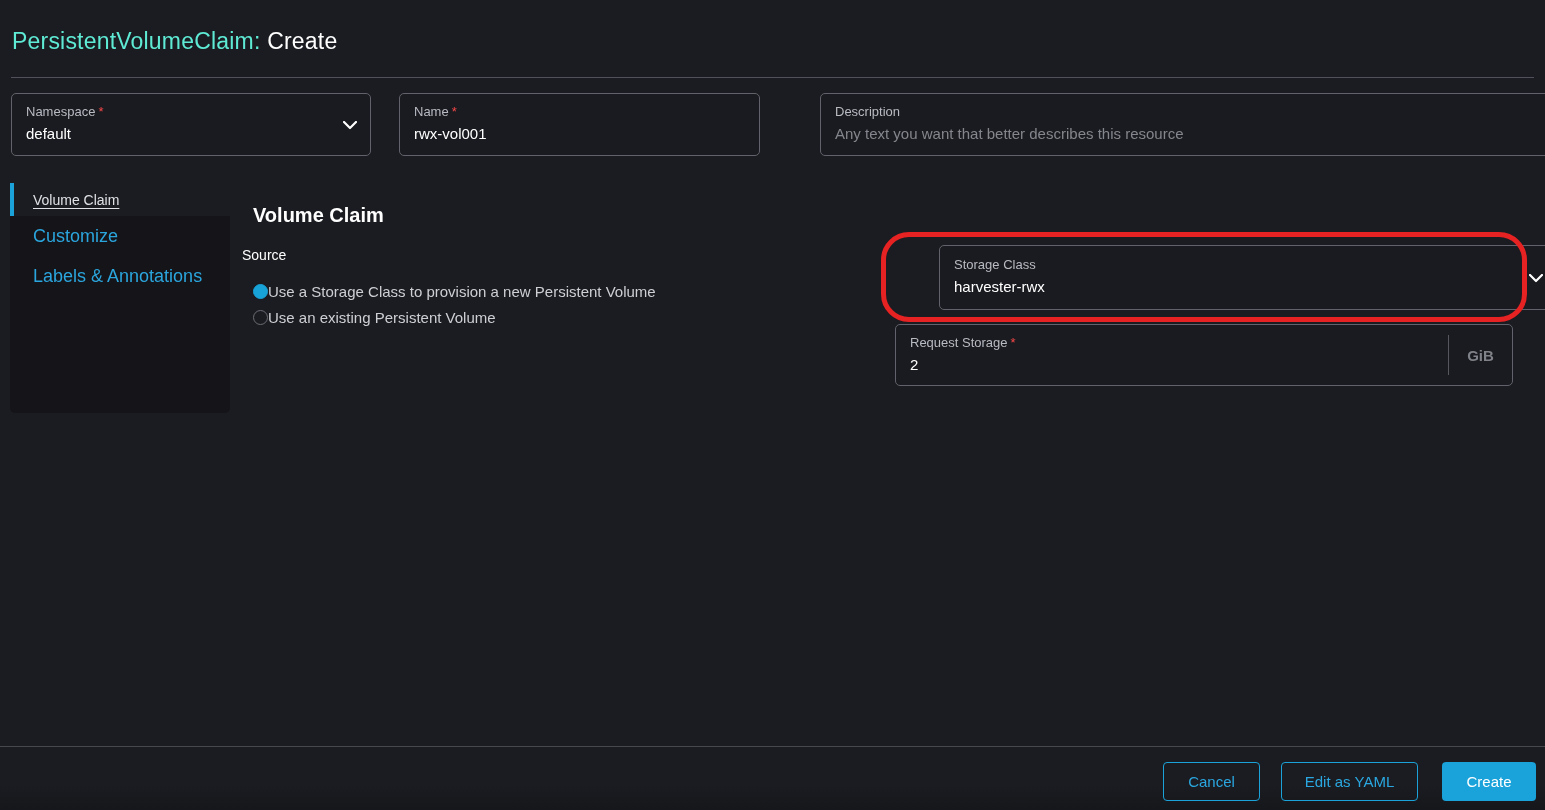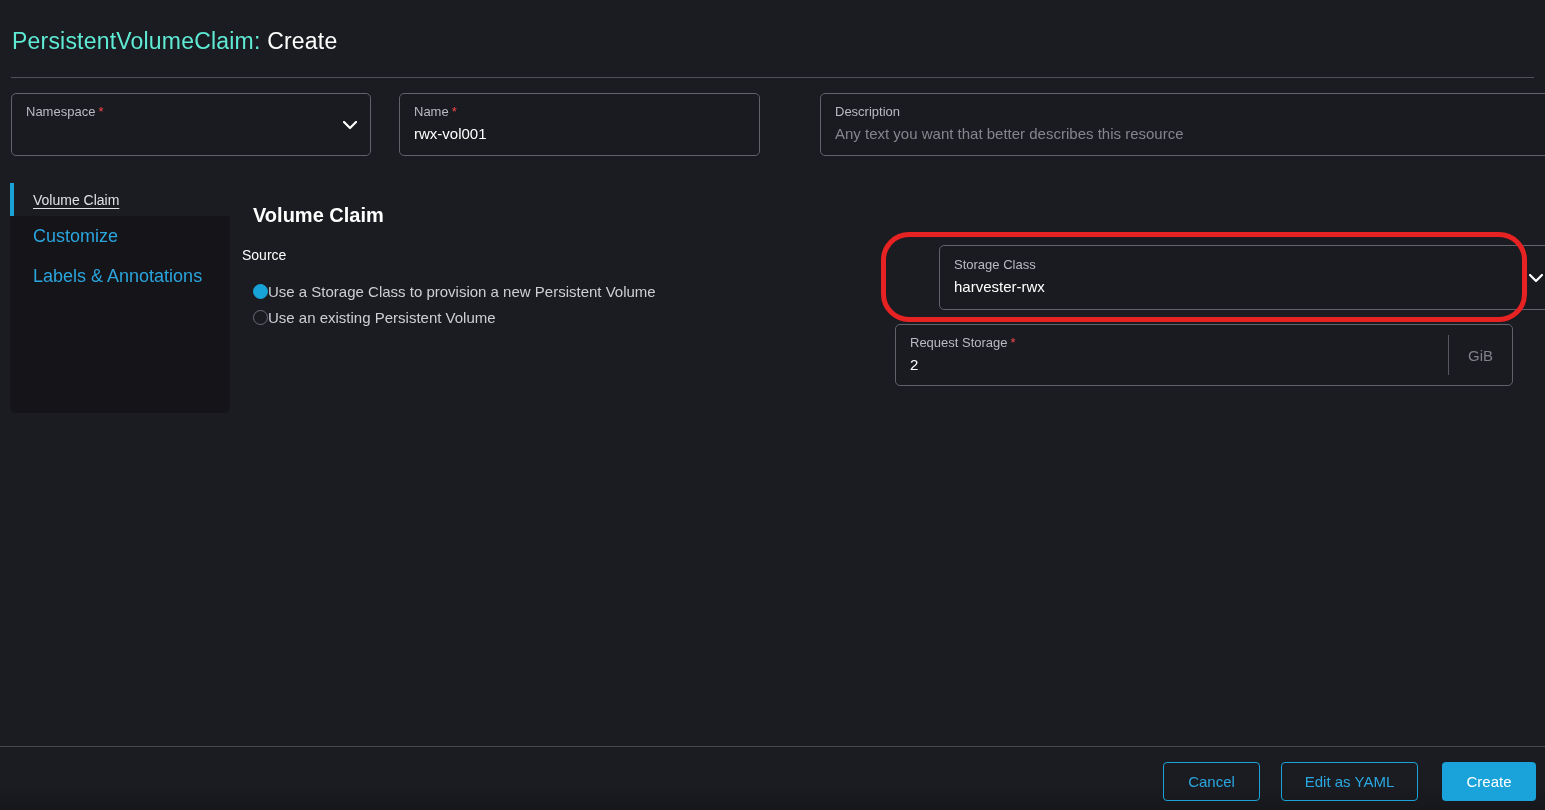--- a/index.html
+++ b/index.html
@@ -115,21 +115,21 @@
   }
 
   .field-storage-class { left: 939px; top: 245px; width: 618px; height: 65px; cursor: pointer; padding-top: 11px; }
   .field-request-storage { left: 895px; top: 324px; width: 618px; height: 62px; }
   .unit-section {
     position: absolute; right: 0; top: 0; bottom: 0; width: 64px;
     border-left: 1px solid #55565e;
     display: flex; align-items: center; justify-content: center;
   }
   .unit-label { font-size: 15px; color: #808289; }
-  .field-request-storage .unit-section { top: 10px; bottom: 10px; }
+  .field-request-storage .unit-section { top: 10px; bottom: 10px; font-weight: bold; }
 
   
   .footer {
     position: absolute; left: 0; right: 0; top: 746px; height: 64px;
     border-top: 1px solid #47484e;
     background: linear-gradient(180deg, #1b1c21 0%, #1b1c21 60%, #16171b 100%);
   }
   .btn {
     position: absolute; top: 15px; height: 39px;
     border-radius: 4px; font-family: "Liberation Sans", "DejaVu Sans", sans-serif;
@@ -148,20 +148,21 @@
 <div class="app">
 
   <h1 class="page-title">
     <span class="resource">PersistentVolumeClaim:</span>
     <span class="action">Create</span>
   </h1>
   <div class="top-divider"></div>
 
   <div class="fieldbox field-namespace">
     <div class="flabel"><span>Namespace</span><span class="req">*</span></div>
+    <div class="fvalue">default</div>
     <svg class="chevron" viewBox="0 0 14 9">
         <polyline points="1,1 7,7 13,1" fill="none" stroke="#ffffff" stroke-width="2.2" stroke-linecap="round" stroke-linejoin="round"></polyline>
       </svg>
   </div>
 
   <div class="fieldbox field-name">
     <div class="flabel"><span>Name</span><span class="req">*</span></div>
     <input type="text" value="rwx-vol001" style="">
   </div>
 

